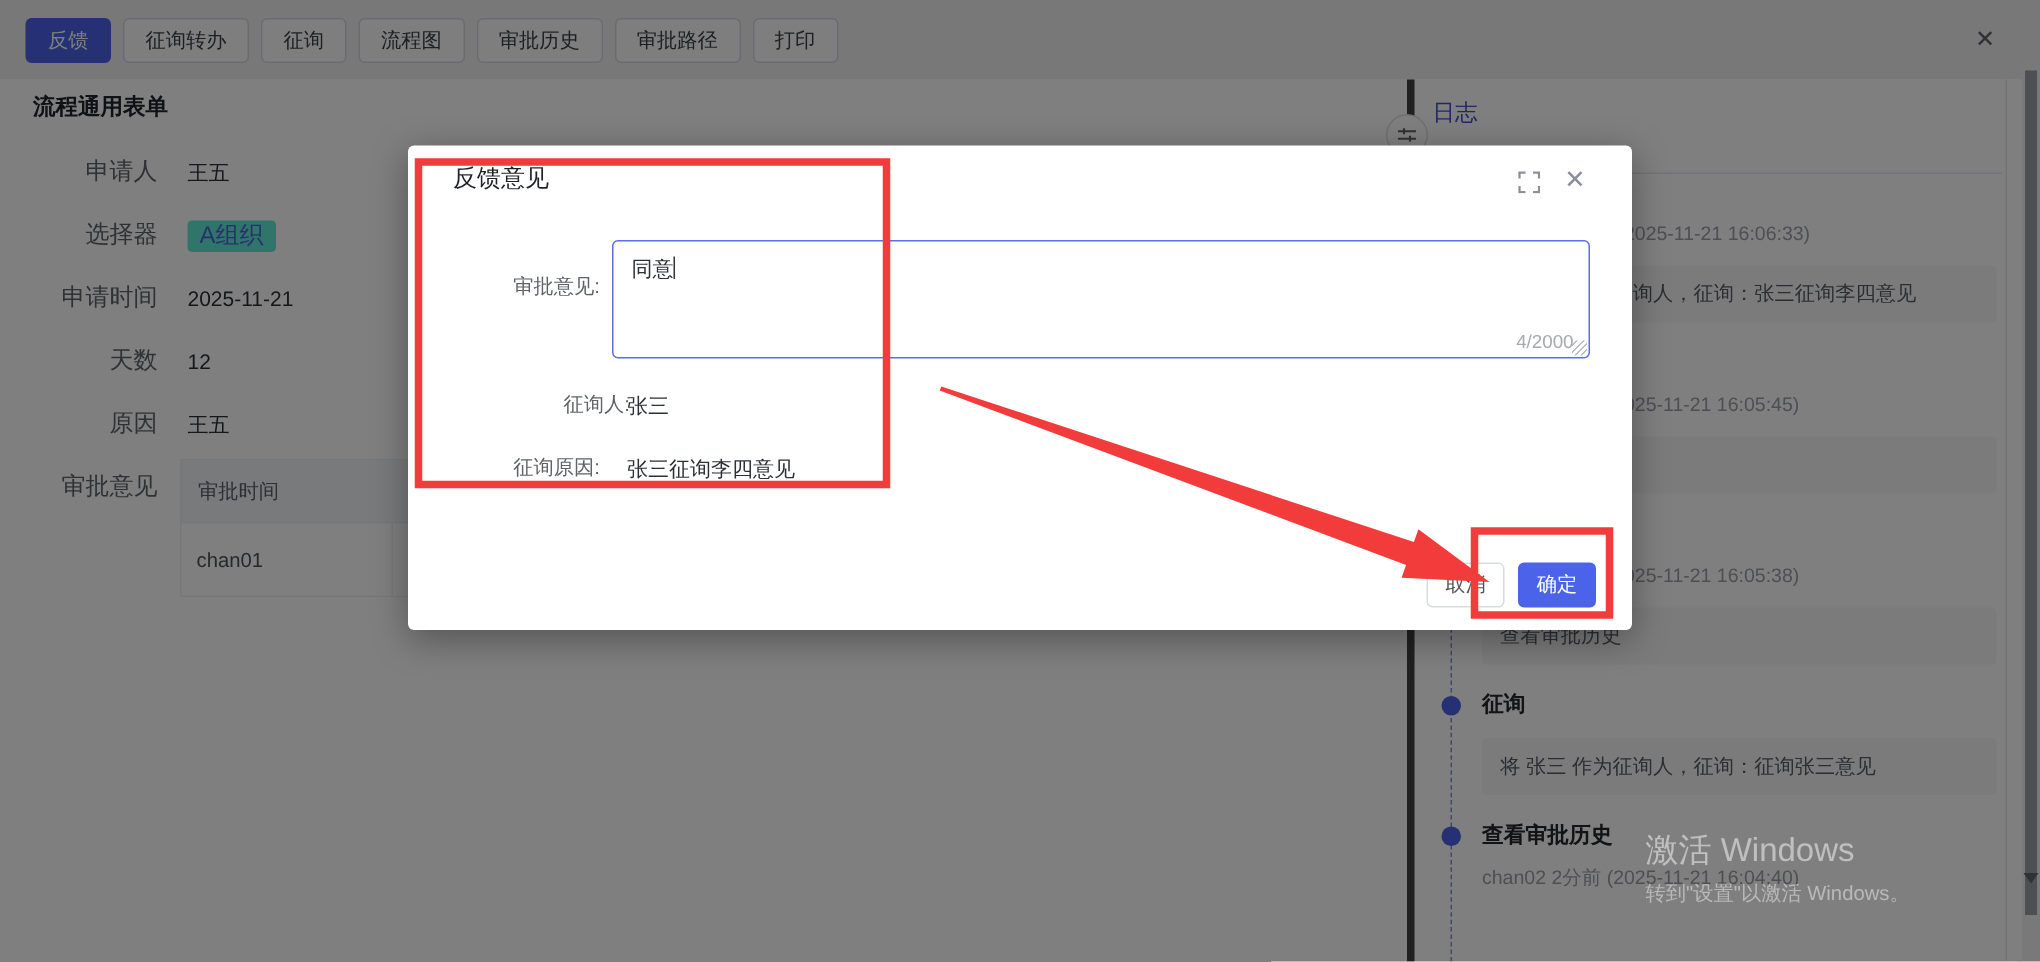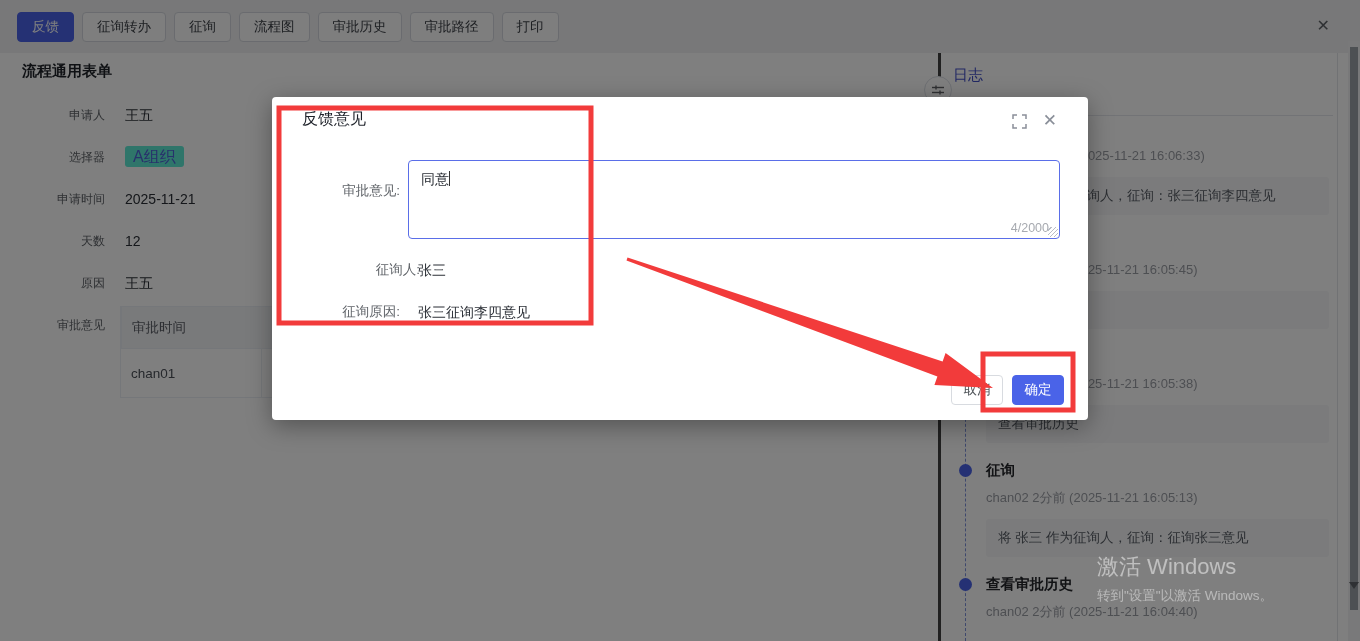--- a/index.html
+++ b/index.html
@@ -12,32 +12,32 @@
   .toolbar-btns { position:absolute; left:17px; top:12px; display:flex; gap:8px; }
   .tbtn { height:30px; padding:0 14px; border:1px solid #d4d7de; border-radius:4px; background:#fcfcfd;
           font-size:13.5px; color:#3b3f45; display:flex; align-items:center; cursor:pointer; white-space:nowrap; }
   .tbtn.primary { background:#4a63e8; border-color:#4a63e8; color:#fff; }
   .win-close { position:absolute; right:30px; top:16px; font-size:16px; color:#5f6368; cursor:pointer; }
 
   .content { position:absolute; left:0; top:53px; width:1360px; height:588px; background:#fff; }
   .form-title { position:absolute; left:22px; top:9px; font-size:15px; font-weight:bold; color:#1f2329; }
   .form-rows { position:absolute; left:0; top:44px; width:700px; }
   .frow { height:42px; display:flex; align-items:flex-start; padding-top:8px; }
-  .flabel { width:105px; text-align:right; font-size:12px; color:#5f6368; line-height:20px; }
+  .flabel { width:105px; text-align:right; font-size:16px; color:#5f6368; line-height:20px; }
   .fvalue { margin-left:20px; font-size:14px; color:#2b2f36; line-height:20px; }
   .tag { background:#5eead4; color:#5063d8; font-size:16px; padding:2px 8px; border-radius:3px; line-height:16px; }
   .ftable { position:absolute; left:120px; top:253px; width:530px; border:1px solid #ebeef5; }
   .ftable .th { display:flex; background:#f3f4f6; border-bottom:1px solid #ebeef5; height:42px; }
   .ftable .tr { display:flex; background:#fff; height:48px; }
   .ftable .c1 { width:140px; padding:0 10px; display:flex; align-items:center; font-size:13.5px; color:#4c5159; }
   .ftable .c2 { flex:1; padding:0 10px; display:flex; align-items:center; font-size:13.5px; color:#4c5159; border-left:1px solid #ebeef5; }
   .ftable .th .c1,.ftable .th .c2 { color:#5a5e66; }
 
   
-  .log-panel { position:absolute; left:938px; top:53px; width:407px; height:588px; background:#fff; border-left:3px solid #404040; }
+  .log-panel { position:absolute; left:938px; top:53px; width:407px; height:588px; background:#fff; border-left:5px solid #404040; }
   .log-tab { position:absolute; left:12px; top:13px; font-size:15px; color:#4350c8; cursor:pointer; }
   .log-tab-line { position:absolute; left:12px; top:60px; width:30px; height:2px; background:#4350c8; }
   .log-head-border { position:absolute; left:0; top:62px; width:392px; border-bottom:1px solid #e4e7ed; }
   .timeline-line { position:absolute; left:24px; top:72px; height:516px; border-left:1px dashed #7d90da; }
   .entries { position:absolute; left:18px; top:65px; width:378px; }
   .entry { position:relative; margin-bottom:17px; }
   .entry .dot { position:absolute; left:0; top:3.5px; width:13px; height:13px; border-radius:50%; background:#4a63e8; }
   .entry .etitle { padding-left:27px; font-size:14.5px; font-weight:bold; color:#24262b; height:20px; line-height:20px; }
   .entry .emeta { padding-left:27px; margin-top:9px; font-size:13px; color:#9b9ea5; height:18px; line-height:18px; }
   .entry .econtent { margin-left:27px; margin-right:8px; margin-top:12px; background:#f6f7f9; border-radius:3px;
@@ -153,21 +153,20 @@
       </div>
       <div class="entry">
         <div class="dot"></div>
         <div class="etitle">查看审批历史</div>
         <div class="emeta">chan02 2分前 (2025-11-21 16:05:38)</div>
         <div class="econtent">查看审批历史</div>
       </div>
       <div class="entry">
         <div class="dot"></div>
         <div class="etitle">征询</div>
-        <div class="emeta">chan02 2分前 (2025-11-21 16:05:13)</div>
         <div class="econtent">将 张三 作为征询人，征询：征询张三意见</div>
       </div>
       <div class="entry">
         <div class="dot"></div>
         <div class="etitle">查看审批历史</div>
         <div class="emeta">chan02 2分前 (2025-11-21 16:04:40)</div>
       </div>
     </div>
   </div>
 

